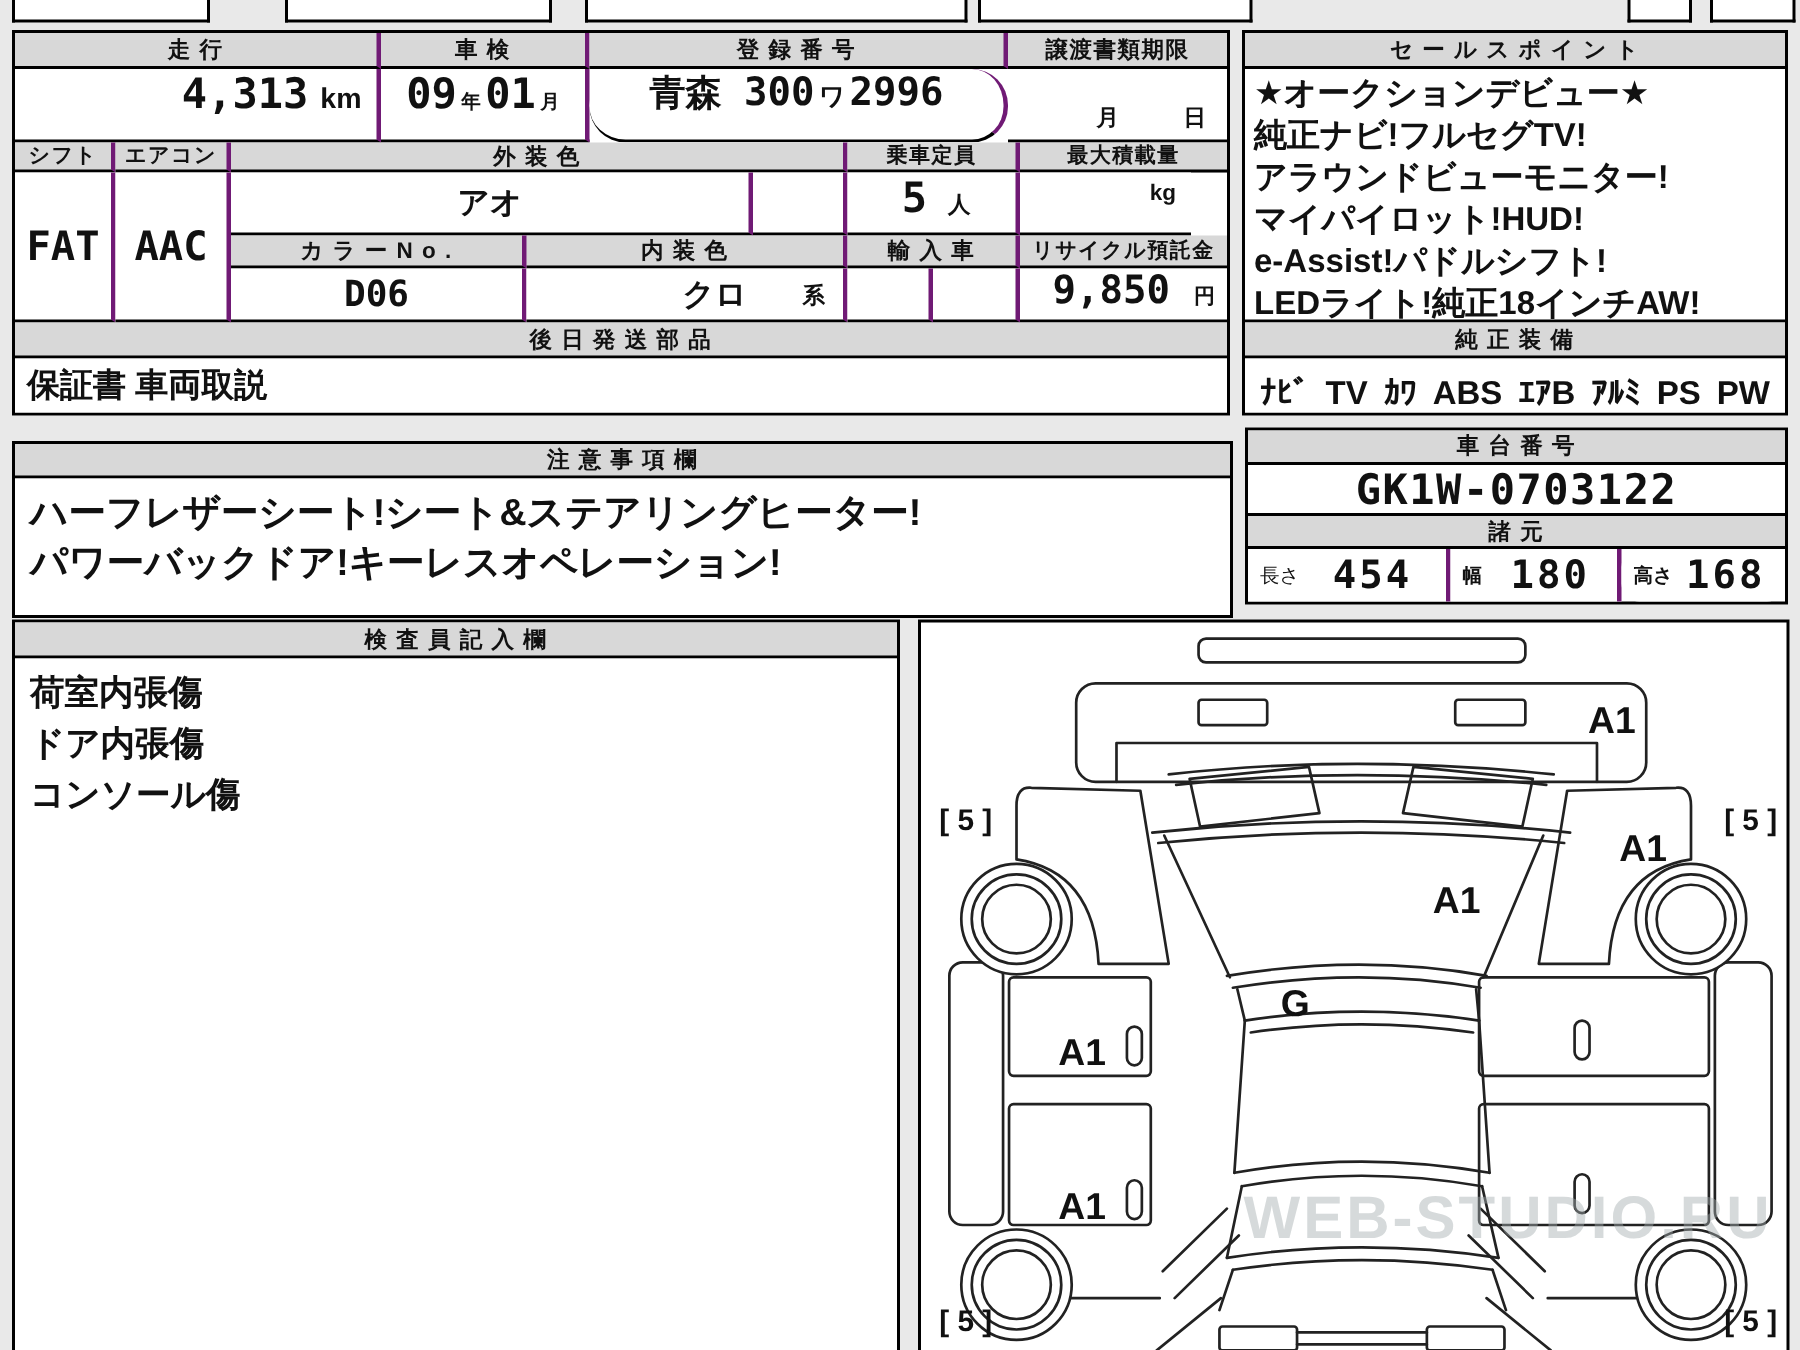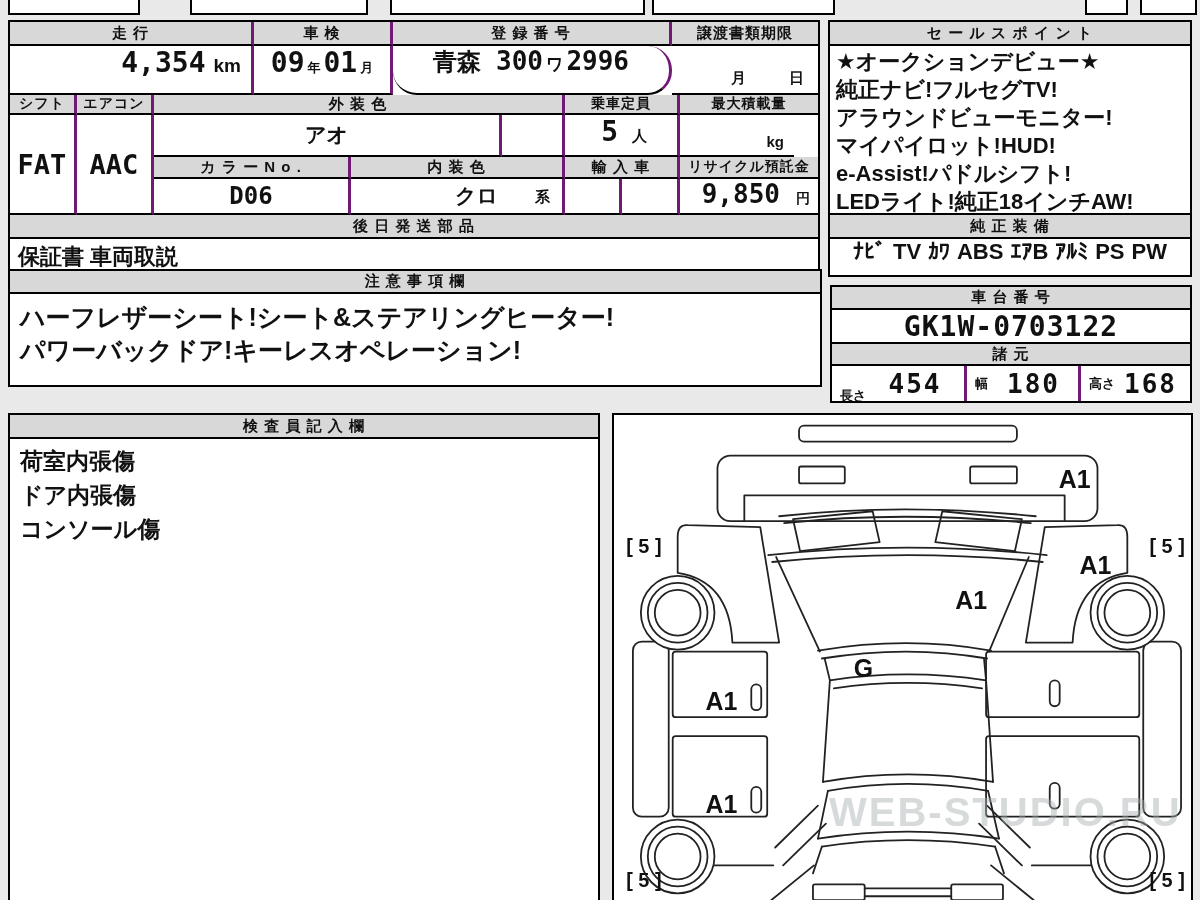--- a/index.html
+++ b/index.html
@@ -35,21 +35,21 @@
   <div class="frag" style="left:1140px;width:57px;"></div>
 
   <div class="box" style="left:8px;top:20px;width:812px;height:257px;">
 
     <div class="c hd gray bR bB" style="left:0;top:0;width:244px;height:24px;">走 行</div>
     <div class="c hd gray bR bB" style="left:244px;top:0;width:139px;height:24px;">車 検</div>
     <div class="c hd gray bR bB" style="left:383px;top:0;width:279px;height:24px;">登 録 番 号</div>
     <div class="c hd gray bB" style="left:662px;top:0;width:146px;height:24px;">譲渡書類期限</div>
 
     <div class="c val bR bB" style="left:0;top:24px;width:244px;height:49px;justify-content:flex-end;padding-right:10px;gap:8px;">
-      <span class="mono" style="font-size:28px;">4,354</span>
+      <span class="mono" style="font-size:28px;">4,313</span>
       <span style="font-size:19px;">km</span>
     </div>
     <div class="c val bR bB" style="left:244px;top:24px;width:139px;height:49px;justify-content:center;gap:3px;">
       <span class="mono" style="font-size:28px;">09</span>
       <span style="font-size:13px;">年</span>
       <span class="mono" style="font-size:28px;">01</span>
       <span style="font-size:13px;">月</span>
     </div>
     <div class="c val bR bB" style="left:383px;top:24px;width:279px;height:49px;justify-content:center;gap:3px;border-radius:24px;">
       <span style="font-size:24px;">青森</span>
@@ -70,21 +70,21 @@
 
     <div class="c val mono bR bB" style="left:0;top:93px;width:67px;height:100px;align-items:center;justify-content:center;font-size:27px;">FAT</div>
     <div class="c val mono bR bB" style="left:67px;top:93px;width:77px;height:100px;align-items:center;justify-content:center;font-size:27px;">AAC</div>
 
     <div class="c val bR bB" style="left:144px;top:93px;width:348px;height:42px;align-items:center;justify-content:center;font-size:21px;">アオ</div>
     <div class="c bR bB" style="left:492px;top:93px;width:63px;height:42px;"></div>
     <div class="c val bR bB" style="left:555px;top:93px;width:115px;height:42px;justify-content:flex-end;padding-right:30px;gap:14px;">
       <span class="mono" style="font-size:28px;">5</span>
       <span style="font-size:15px;">人</span>
     </div>
-    <div class="c val bB" style="left:670px;top:93px;width:114px;height:42px;justify-content:flex-end;align-items:flex-end;padding:0 10px 5px 0;">
+    <div class="c val bB" style="left:670px;top:93px;width:114px;height:42px;justify-content:flex-end;align-items:flex-end;padding:0 10px 18px 0;">
       <span style="font-size:15px;">kg</span>
     </div>
 
     <div class="c hd gray bR bB" style="left:341px;top:135px;width:214px;height:22px;">内 装 色</div>
     <div class="c hd gray bR bB" style="left:144px;top:135px;width:197px;height:22px;">カ ラ ー N o .</div>
     <div class="c hd gray bR bB" style="left:555px;top:135px;width:115px;height:22px;">輸 入 車</div>
     <div class="c hd sm gray bB" style="left:670px;top:135px;width:138px;height:22px;">リサイクル預託金</div>
 
     <div class="c val mono bR bB" style="left:144px;top:157px;width:197px;height:36px;align-items:center;justify-content:center;font-size:24px;">D06</div>
     <div class="c bR bB" style="left:341px;top:157px;width:214px;height:36px;">
@@ -106,46 +106,46 @@
     <div class="c hd gray bB" style="left:0;top:0;width:360px;height:24px;">セ ー ル ス ポ イ ン ト</div>
     <div class="c bB" style="left:0;top:24px;width:360px;height:169px;padding:2px 6px;">
       <div class="salesline">★オークションデビュー★</div>
       <div class="salesline">純正ナビ!フルセグTV!</div>
       <div class="salesline">アラウンドビューモニター!</div>
       <div class="salesline">マイパイロット!HUD!</div>
       <div class="salesline">e-Assist!パドルシフト!</div>
       <div class="salesline">LEDライト!純正18インチAW!</div>
     </div>
     <div class="c hd gray bB" style="left:0;top:193px;width:360px;height:24px;">純 正 装 備</div>
-    <div class="c" style="left:0;top:217px;width:360px;height:36px;display:flex;align-items:flex-start;justify-content:space-between;padding:0 23px;font-weight:bold;font-size:22px;">
+    <div class="c" style="left:0;top:217px;width:360px;height:36px;display:flex;align-items:flex-end;justify-content:space-between;padding:0 10px;font-weight:bold;font-size:22px;">
       <span>ﾅﾋﾞ</span>
       <span>TV</span>
       <span>ｶﾜ</span>
       <span>ABS</span>
       <span>ｴｱB</span>
       <span>ｱﾙﾐ</span>
       <span>PS</span>
       <span>PW</span>
     </div>
   </div>
 
-  <div class="box" style="left:8px;top:269px;width:814px;height:118px;">
+  <div class="box" style="left:8px;top:294px;width:814px;height:118px;">
     <div class="c hd gray bB" style="left:0;top:0;width:810px;height:23px;">注 意 事 項 欄</div>
     <div class="c" style="left:0;top:23px;width:810px;height:91px;padding:7px 10px;">
       <div class="noteline">ハーフレザーシート!シート&amp;ステアリングヒーター!</div>
       <div class="noteline">パワーバックドア!キーレスオペレーション!</div>
     </div>
   </div>
 
   <div class="box" style="left:830px;top:285px;width:362px;height:118px;">
     <div class="c hd gray bB" style="left:0;top:0;width:358px;height:23px;">車 台 番 号</div>
     <div class="c val mono bB" style="left:0;top:23px;width:358px;height:34px;align-items:center;justify-content:center;font-size:28px;letter-spacing:1px;">GK1W-0703122</div>
     <div class="c hd gray bB" style="left:0;top:57px;width:358px;height:22px;">諸 元</div>
     <div class="c bR" style="left:0;top:79px;width:135px;height:35px;">
-      <span style="position:absolute;left:8px;top:50%;transform:translateY(-50%);font-size:13px;font-weight:bold;margin-top:12px;">長さ</span>
+      <span style="position:absolute;left:8px;top:50%;transform:translateY(-50%);font-size:13px;font-weight:normal;">長さ</span>
       <span class="mono" style="position:absolute;left:34px;right:0;top:0;bottom:0;display:flex;align-items:center;justify-content:center;font-weight:bold;font-size:26px;letter-spacing:2px;">454</span>
     </div>
     <div class="c bR" style="left:135px;top:79px;width:114px;height:35px;">
       <span style="position:absolute;left:8px;top:50%;transform:translateY(-50%);font-size:13px;font-weight:bold;">幅</span>
       <span class="mono" style="position:absolute;left:22px;right:0;top:0;bottom:0;display:flex;align-items:center;justify-content:center;font-weight:bold;font-size:26px;letter-spacing:2px;">180</span>
     </div>
     <div class="c" style="left:249px;top:79px;width:109px;height:35px;border-radius:12px;">
       <span style="position:absolute;left:8px;top:50%;transform:translateY(-50%);font-size:13px;font-weight:bold;">高さ</span>
       <span class="mono" style="position:absolute;left:30px;right:0;top:0;bottom:0;display:flex;align-items:center;justify-content:center;font-weight:bold;font-size:26px;letter-spacing:2px;">168</span>
     </div>

